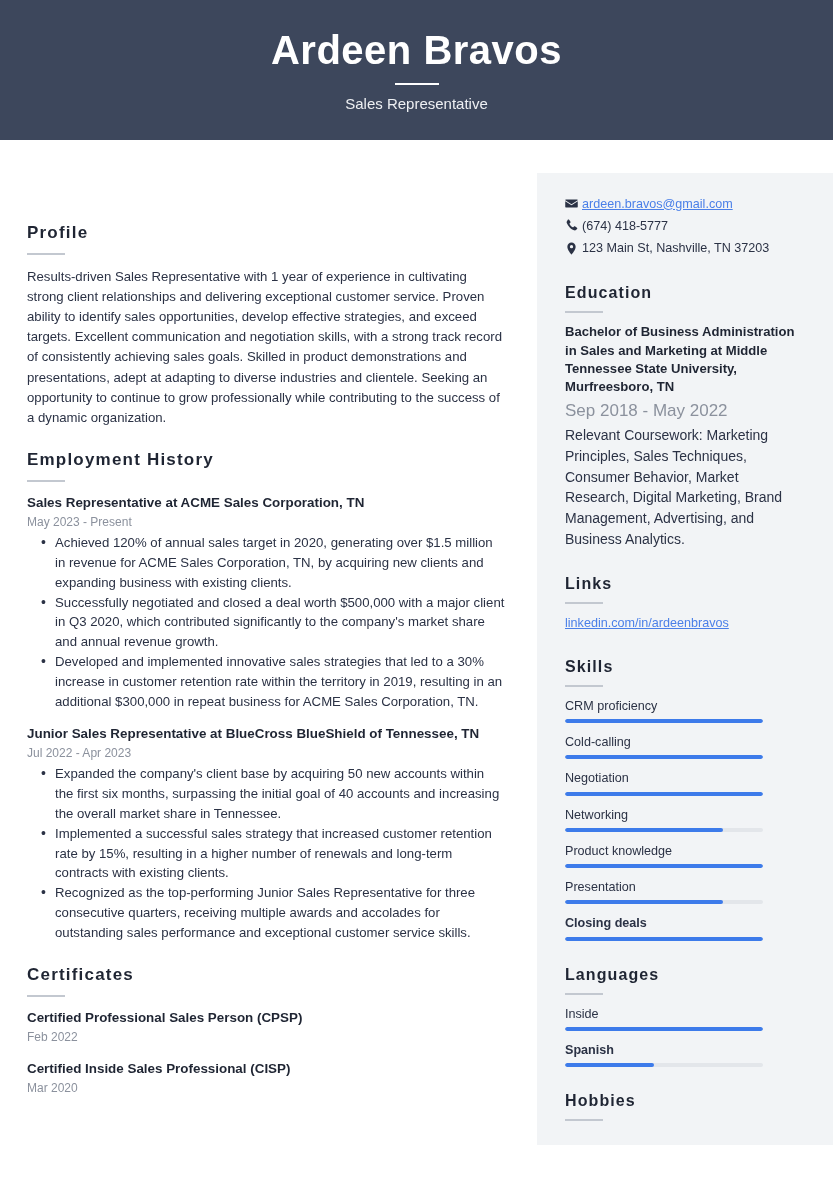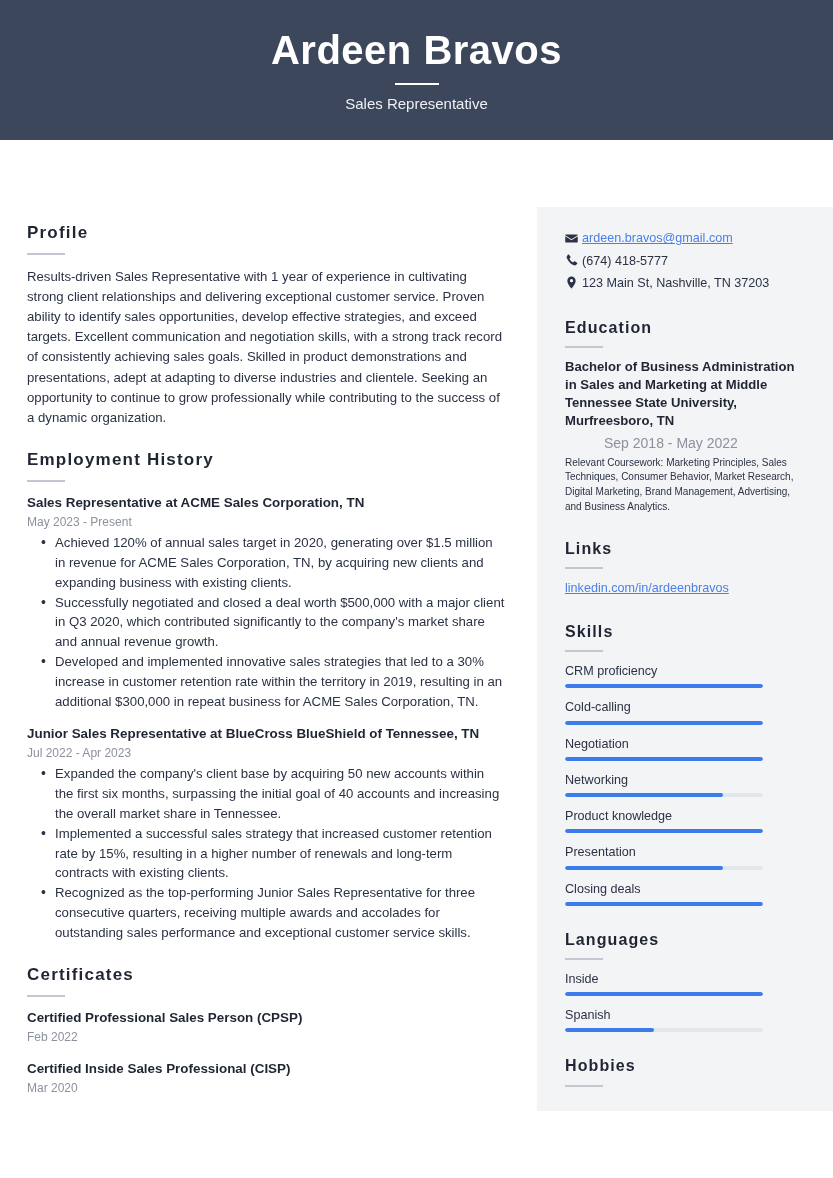--- a/index.html
+++ b/index.html
@@ -185,44 +185,43 @@
   }
 
   
   .edu-title {
     font-size: 13.1px;
     font-weight: bold;
     color: #1f2533;
     line-height: 1.38;
   }
   .edu-date {
-    font-size: 14px;
+    font-size: 17px;
     color: #8b919d;
     line-height: 1.5;
     margin-top: 2px;
-    margin-left: 39px;
   }
   .edu-desc {
-    font-size: 10px;
+    font-size: 14px;
     line-height: 1.48;
     color: #2b3245;
     margin-top: 2px;
   }
 
   
   .link-item {
     font-size: 12.6px;
     color: #4a7fe8;
     text-decoration: underline;
     line-height: 1.5;
   }
 
   
   .bar-item { margin-bottom: 10px; }
-  .bar-item:last-child { margin-bottom: 18px; }
+  .bar-item:last-child { margin-bottom: 18px; font-weight: bold; }
 
   .bar-label {
     font-size: 12.6px;
     color: #2b3245;
     line-height: 1.45;
     margin-bottom: 4px;
   }
 
   .bar-track {
     width: 198px;

